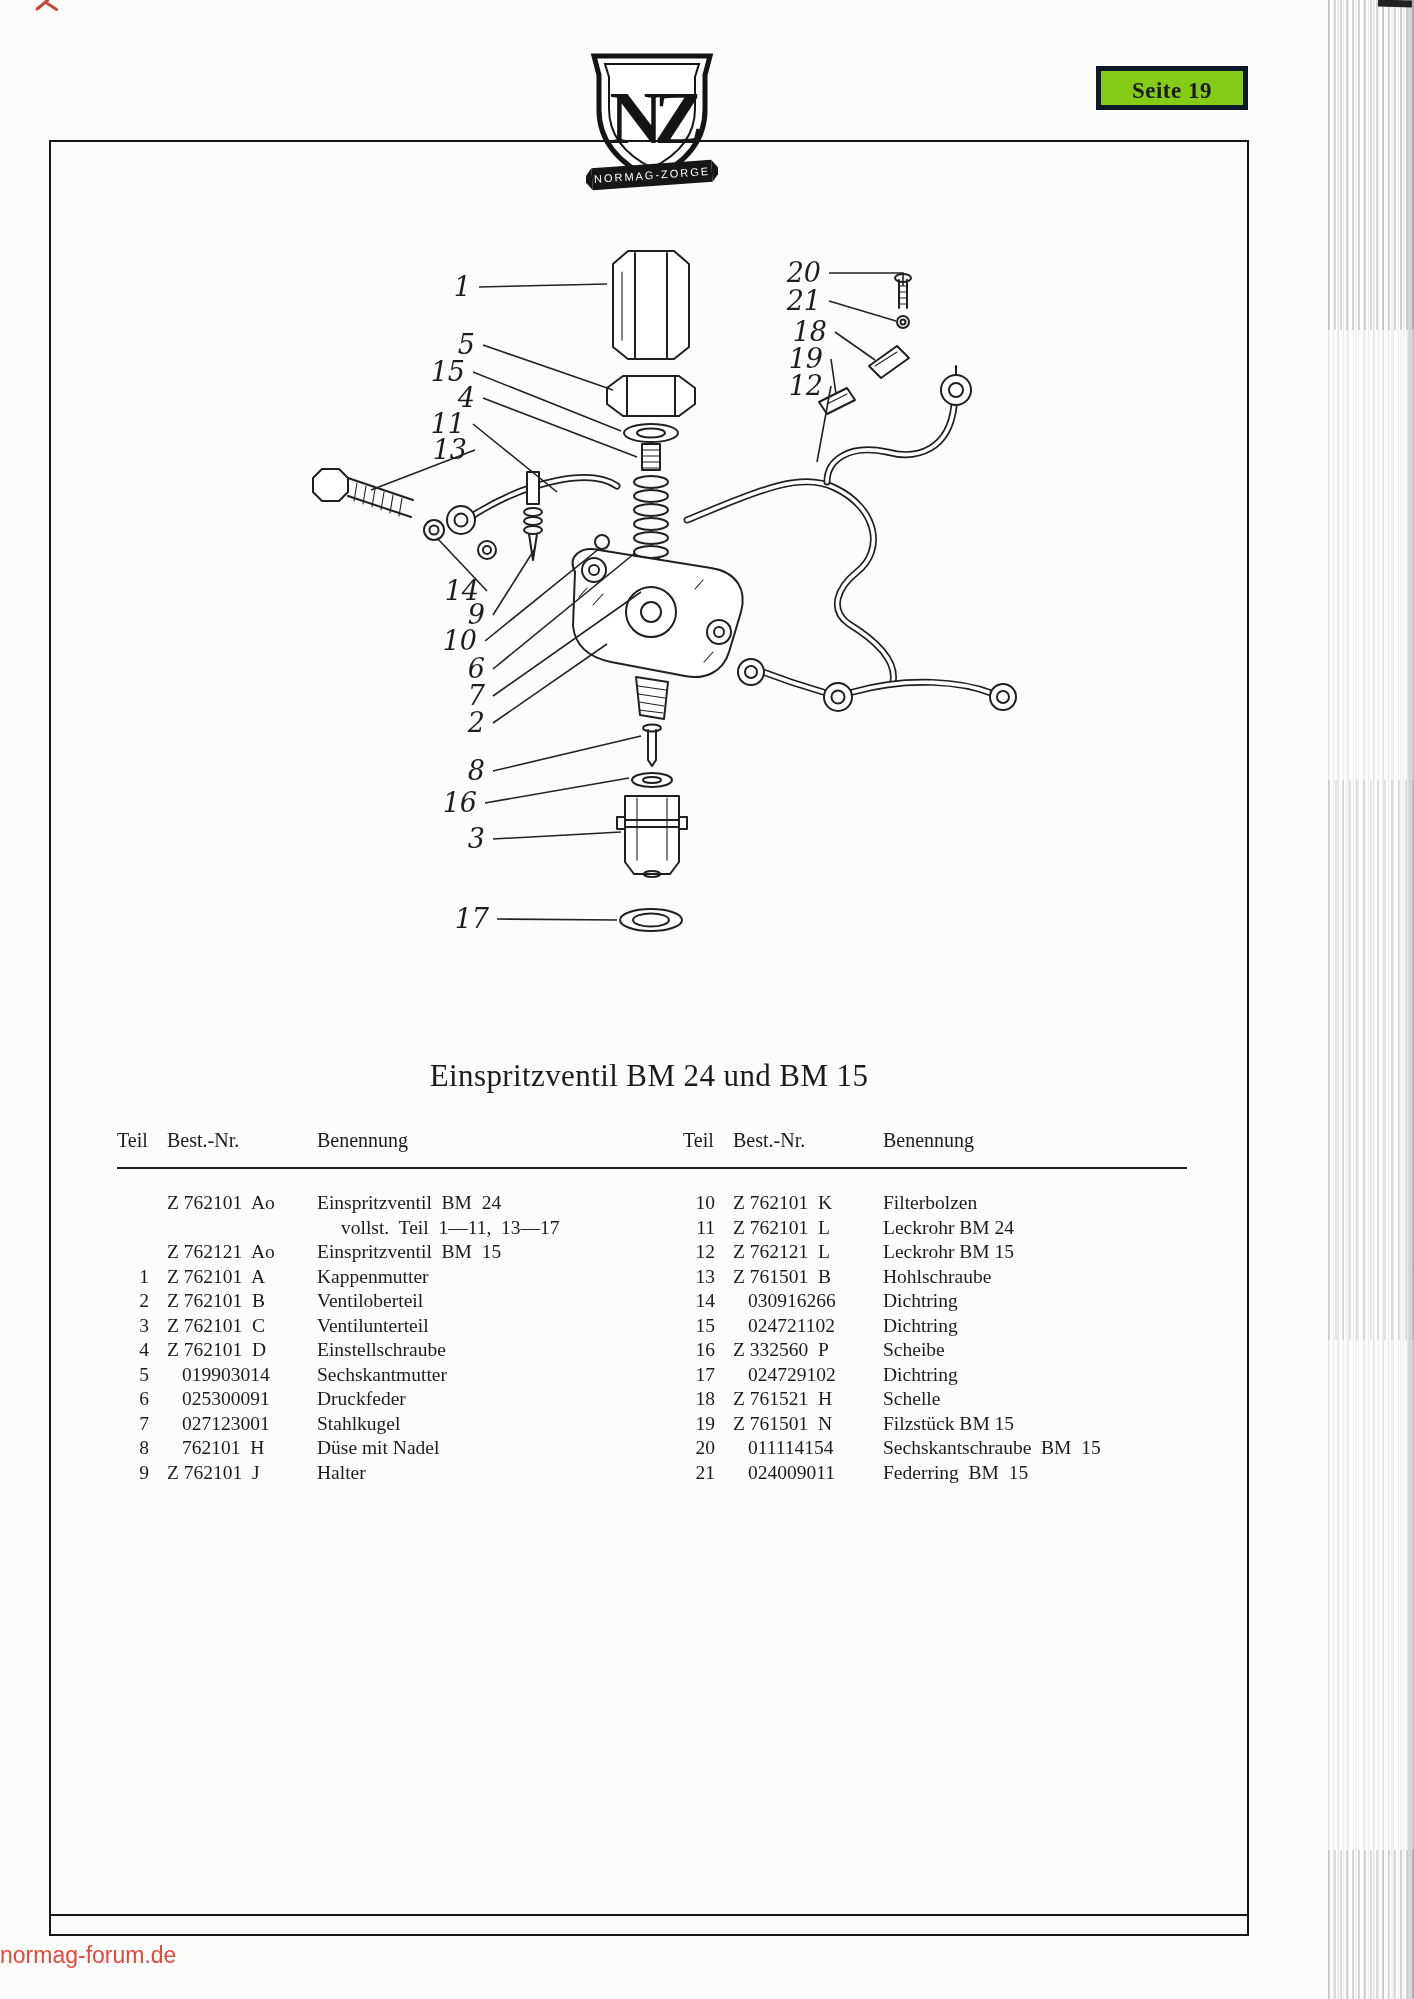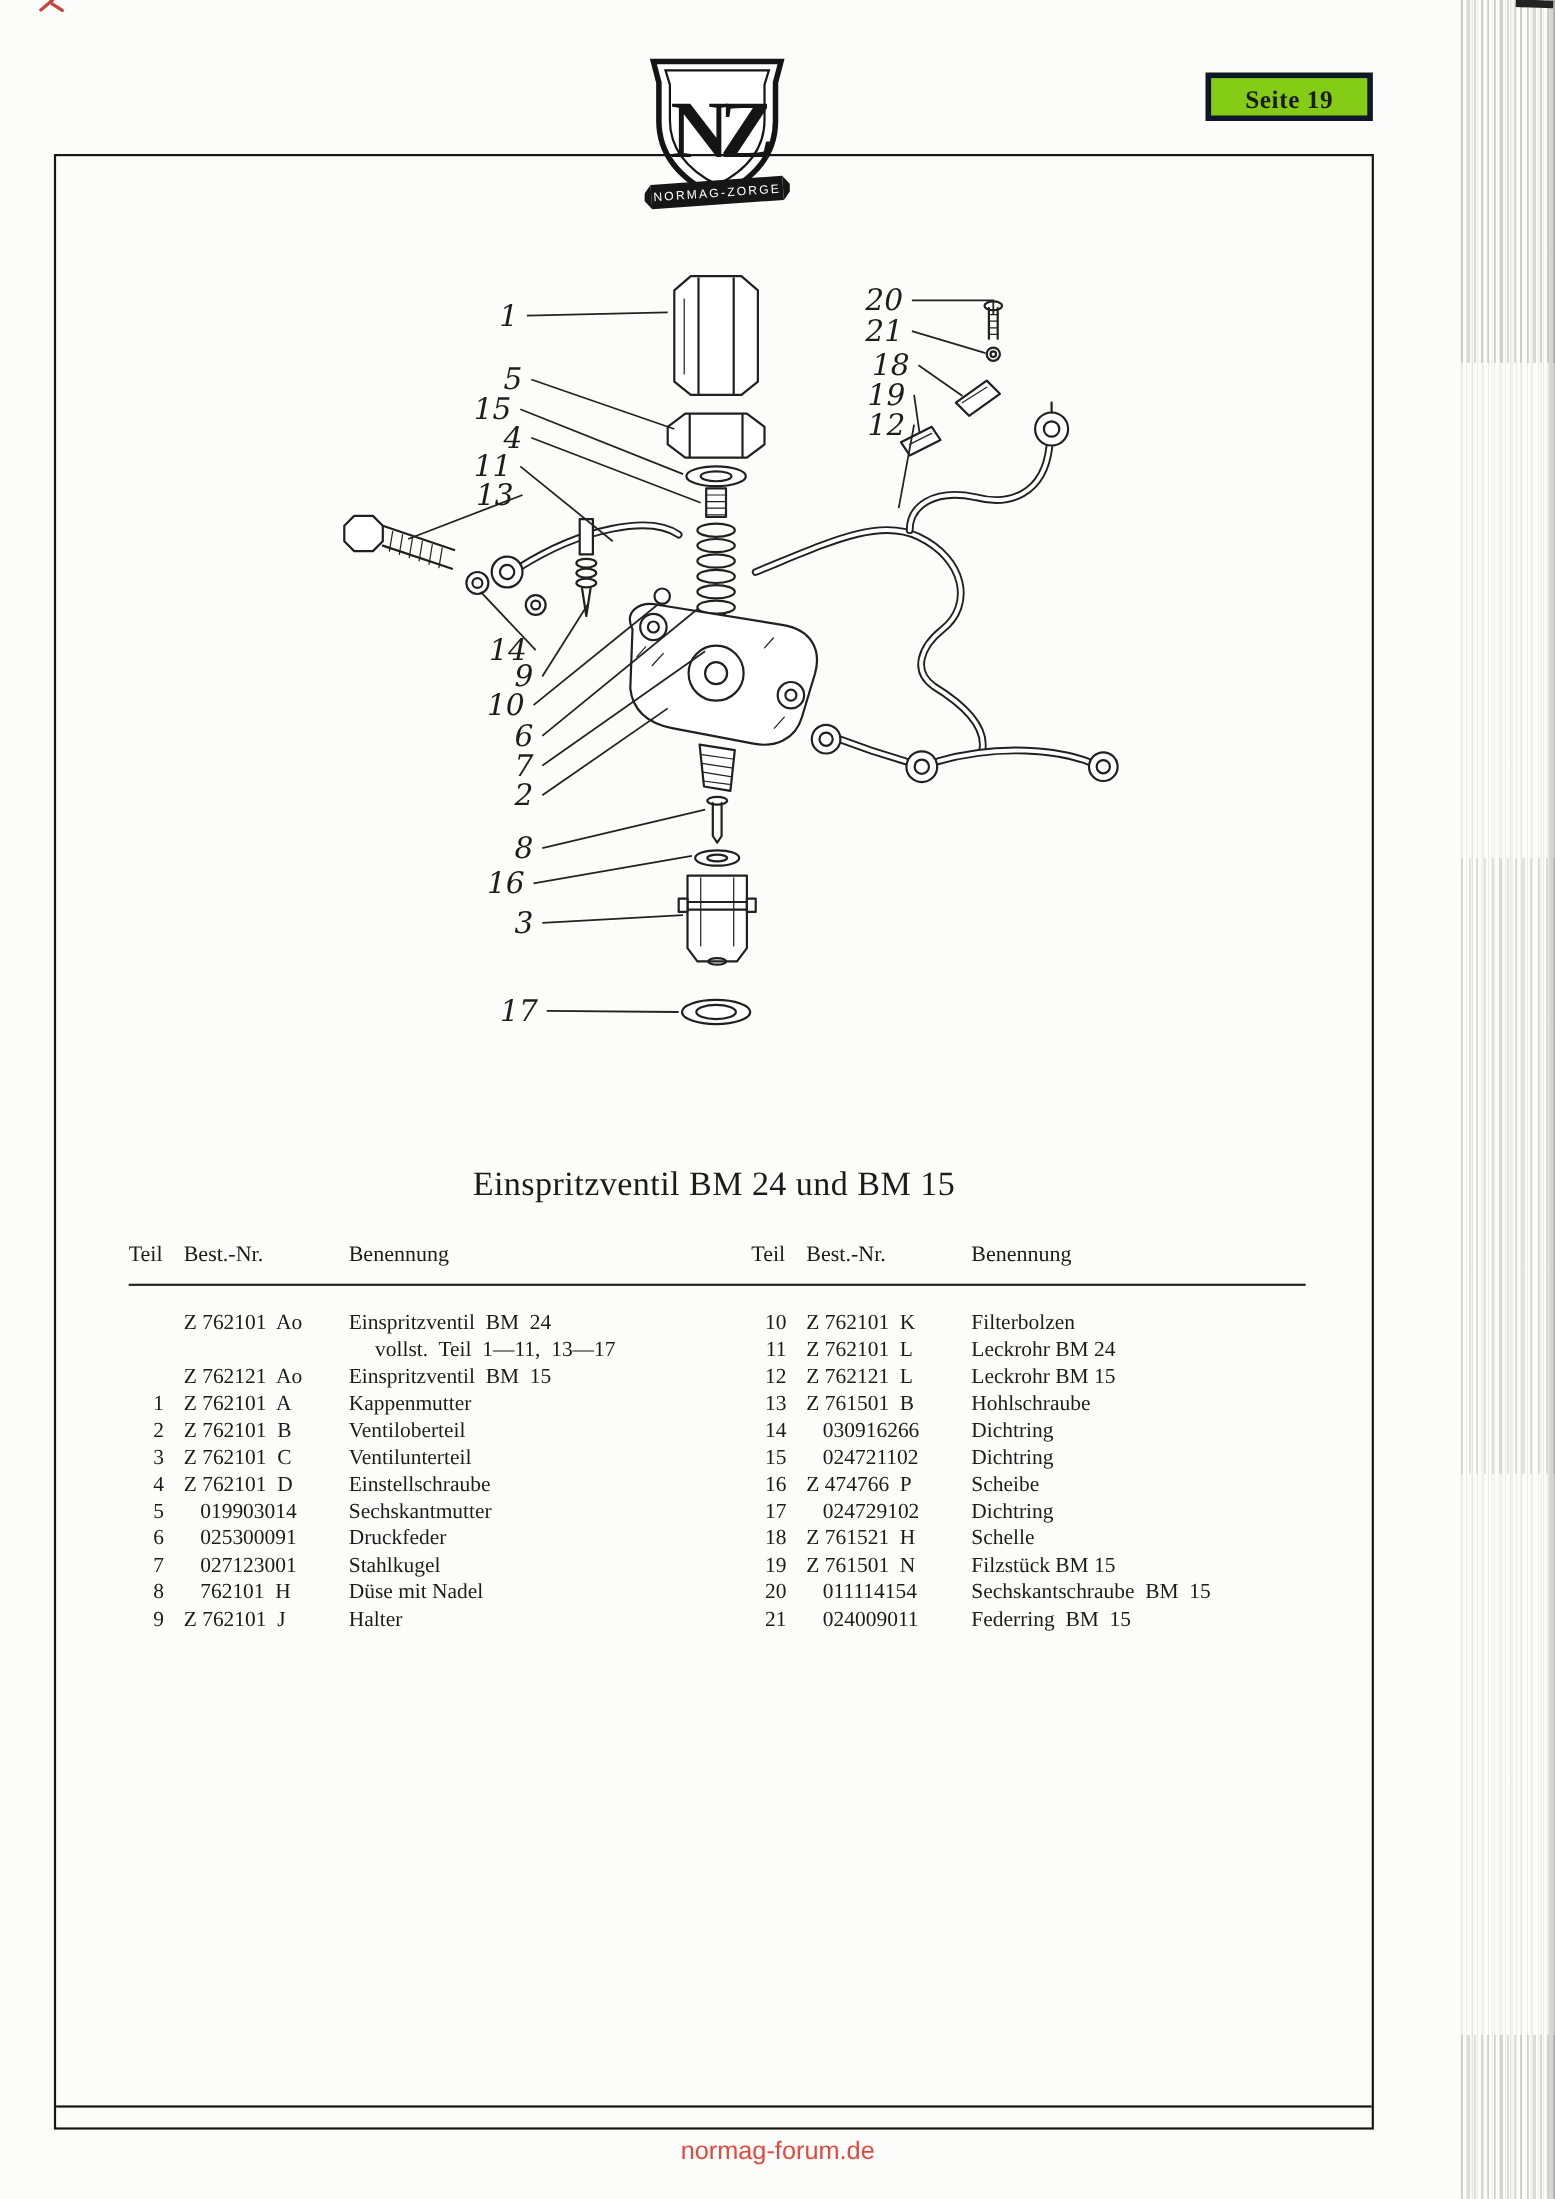--- a/index.html
+++ b/index.html
@@ -79,21 +79,21 @@
   .tube-o { stroke:#202020; stroke-width:7; fill:none; stroke-linecap:round; }
   .tube-i { stroke:#fff; stroke-width:3.6; fill:none; stroke-linecap:round; }
   .leader { fill:none; stroke:#222; stroke-width:1.6; }
   .callout {
     font-family:"DejaVu Serif", serif; font-style:italic; font-size:27px;
     fill:#1d1d1d; text-anchor:end;
   }
 
   
   .footer-watermark {
-    top:1942px; width:100%; text-align:center;
+    top:1942px; width:100%; 
     font-family:"Liberation Sans", sans-serif;
     font-size:23px; color:#e2483c;
   }
 </style>
 </head>
 <body>
 
 <div class="abs scan-streaks"></div>
 <div class="abs scan-band band1"></div>
 <div class="abs scan-band band2"></div>
@@ -398,21 +398,21 @@
                 <td class="c-nr indent">030916266</td>
                 <td class="c-name">Dichtring</td>
               </tr>
               <tr>
                 <td class="c-teil">15</td>
                 <td class="c-nr indent">024721102</td>
                 <td class="c-name">Dichtring</td>
               </tr>
               <tr>
                 <td class="c-teil">16</td>
-                <td class="c-nr">Z 474766  P</td>
+                <td class="c-nr">Z 332560  P</td>
                 <td class="c-name">Scheibe</td>
               </tr>
               <tr>
                 <td class="c-teil">17</td>
                 <td class="c-nr indent">024729102</td>
                 <td class="c-name">Dichtring</td>
               </tr>
               <tr>
                 <td class="c-teil">18</td>
                 <td class="c-nr">Z 761521  H</td>

